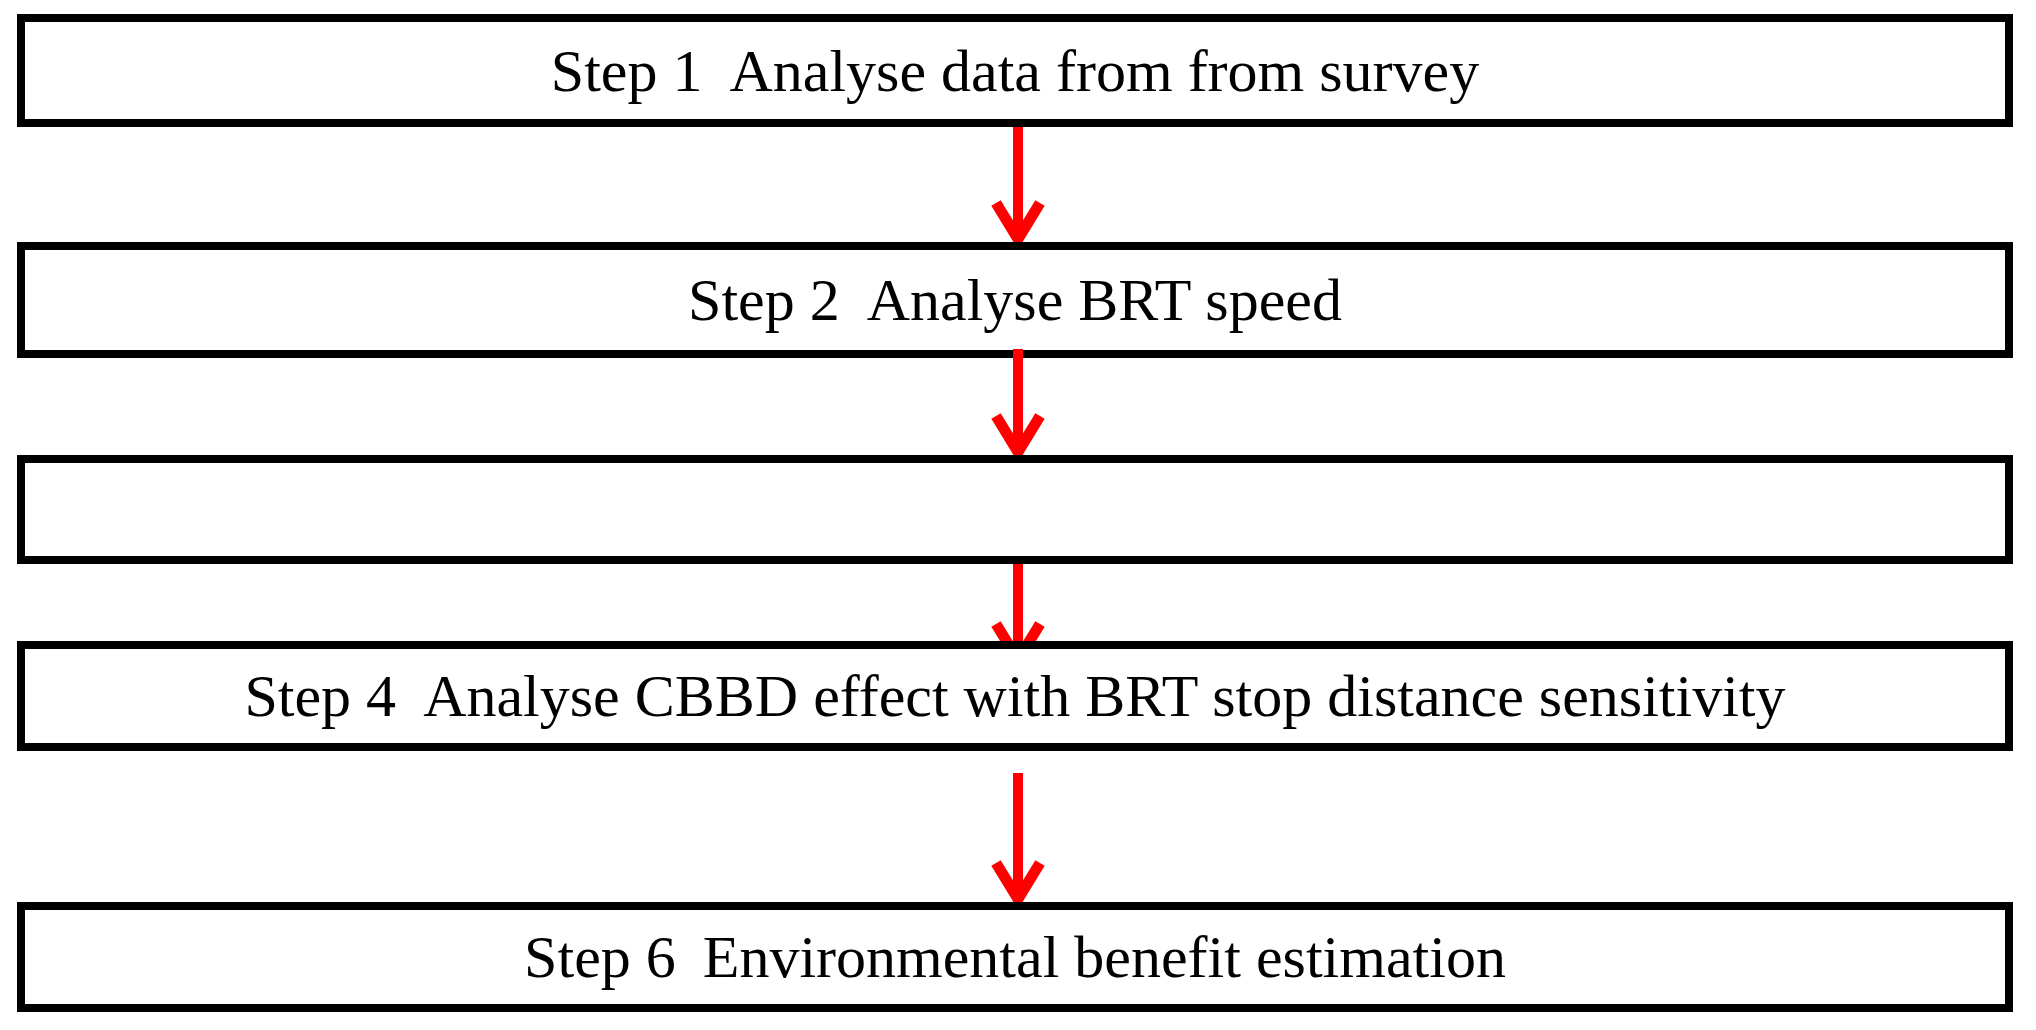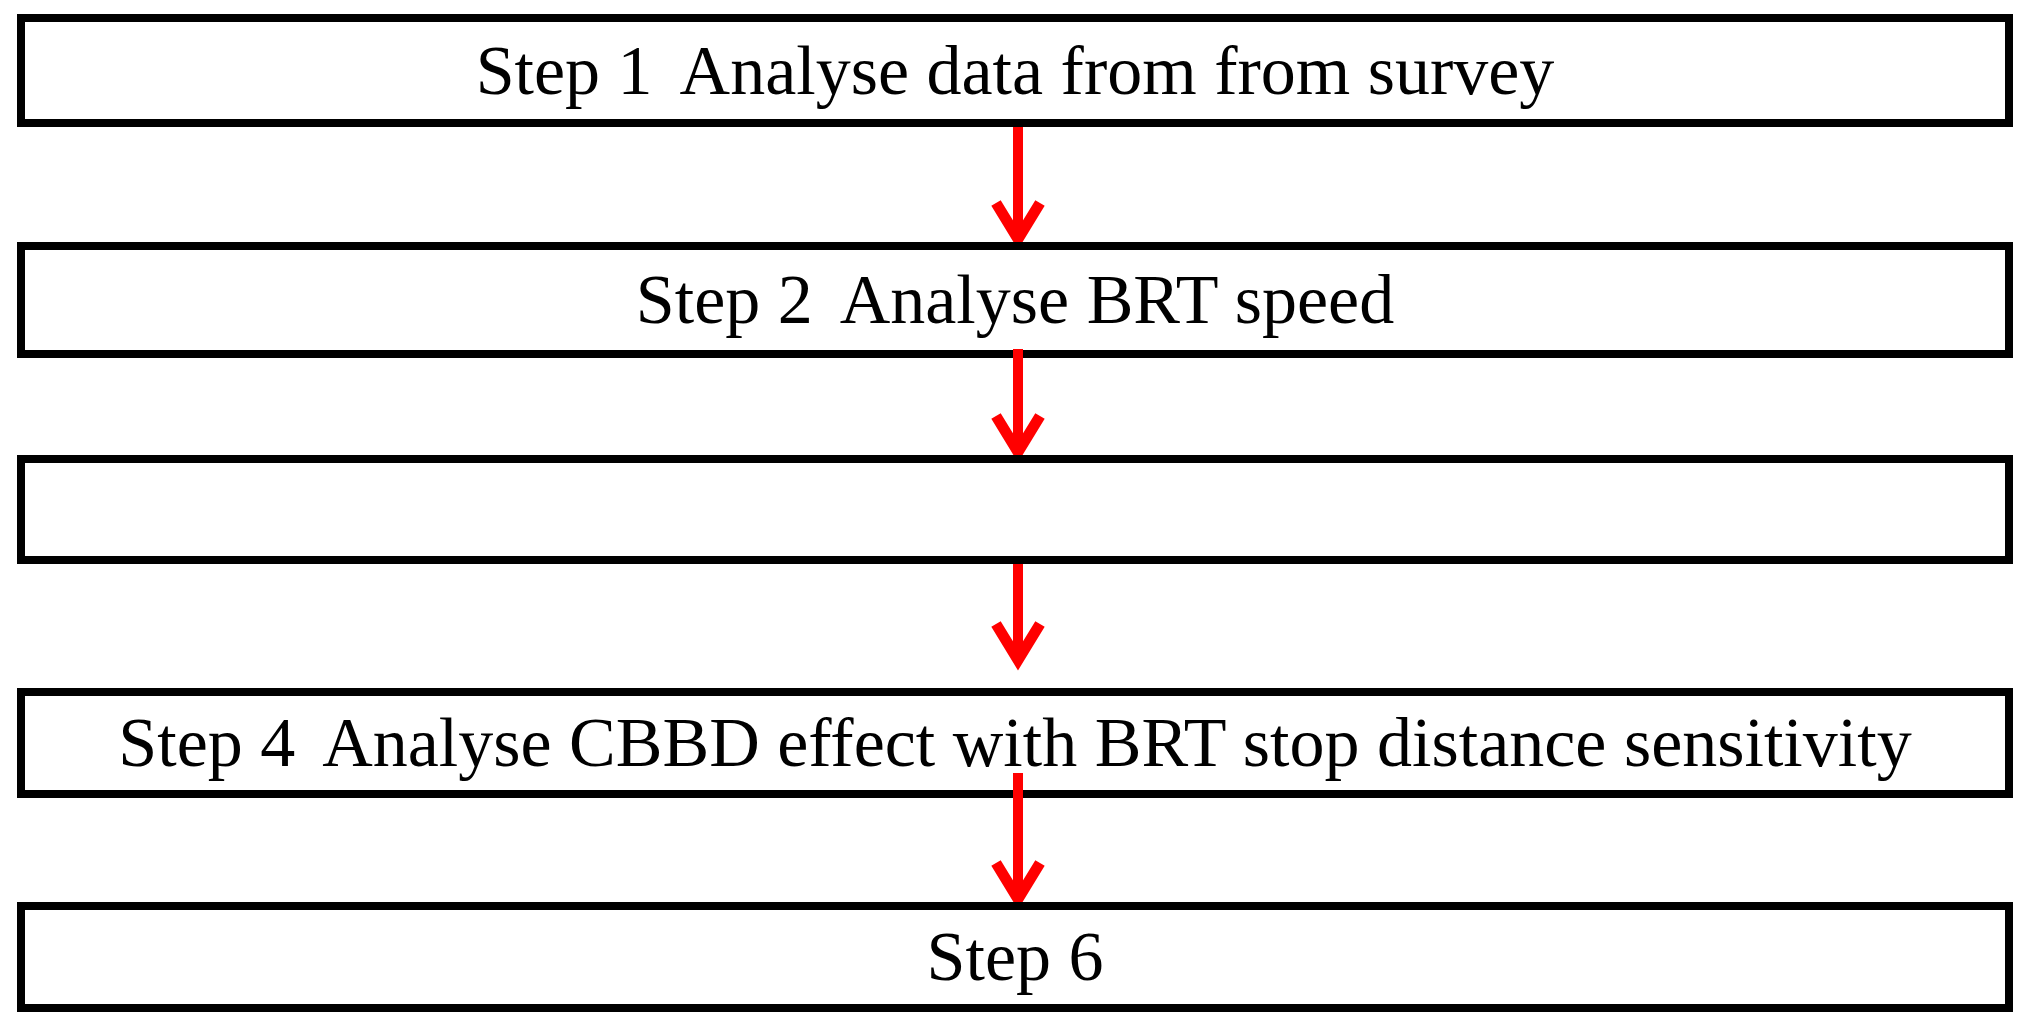--- a/index.html
+++ b/index.html
@@ -26,21 +26,21 @@
     position: absolute;
     left: 17px;
     width: 1996px;
     border: 8px solid var(--border, #000000);
     background: #ffffff;
     display: flex;
     align-items: center;
     justify-content: center;
     gap: 27px;
     white-space: nowrap;
-    font-size: 70px;
+    font-size: 60px;
     line-height: 1;
     color: var(--text, #000000);
   }
   .step-label, .step-text {
     display: inline-block;
   }
   .arrow-svg {
     position: absolute;
     left: 978px;
     width: 80px;
@@ -85,27 +85,28 @@
   </svg>
 
   <div class="step-box" style="top:455px; height:109px">
   </div>
 
   <svg class="arrow-svg" style="top:564px; height:101px" viewBox="0 0 80 101" aria-hidden="true">
     <line x1="40" y1="0" x2="40" y2="92"></line>
     <polyline points="18,60 40,96 62,60"></polyline>
   </svg>
 
-  <div class="step-box" style="top:688px; height:110px">
+  <div class="step-box" style="top:641px; height:110px">
     <span class="step-label">Step 4</span>
     <span class="step-text">Analyse CBBD effect with BRT stop distance sensitivity</span>
   </div>
 
   <svg class="arrow-svg" style="top:773px; height:131px" viewBox="0 0 80 131" aria-hidden="true">
     <line x1="40" y1="0" x2="40" y2="122"></line>
     <polyline points="18,90 40,126 62,90"></polyline>
   </svg>
 
   <div class="step-box" style="top:902px; height:110px">
     <span class="step-label">Step 6</span>
+    <span class="step-text">Environmental benefit estimation</span>
   </div>
 
 </div>
 
 </body></html>

